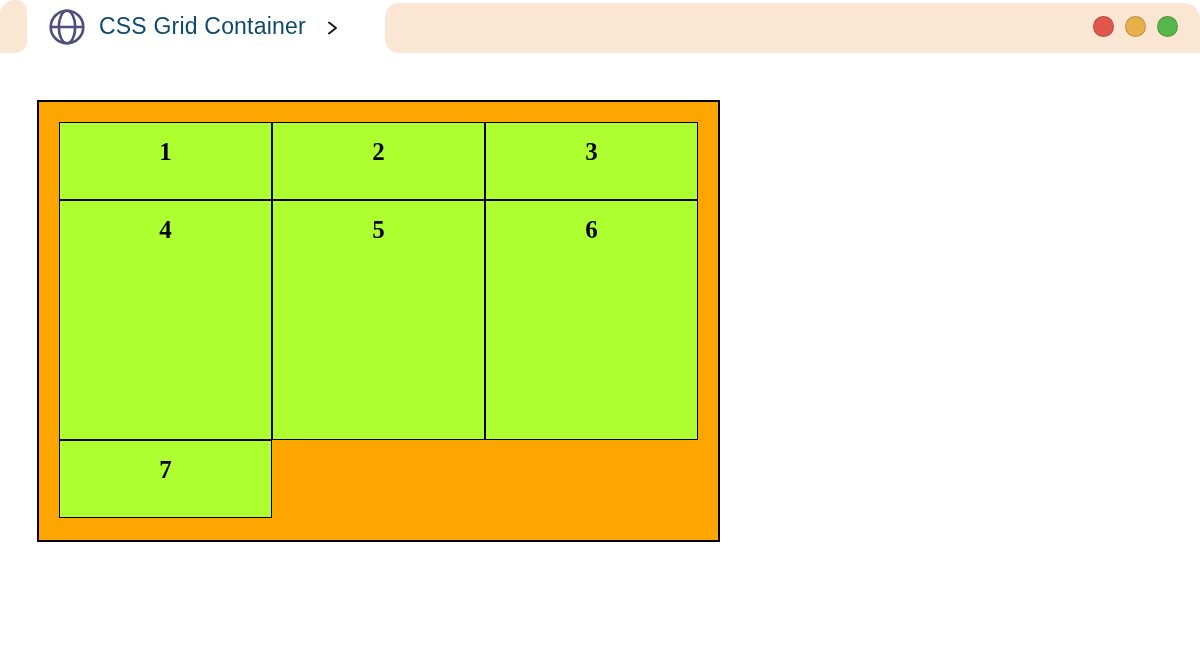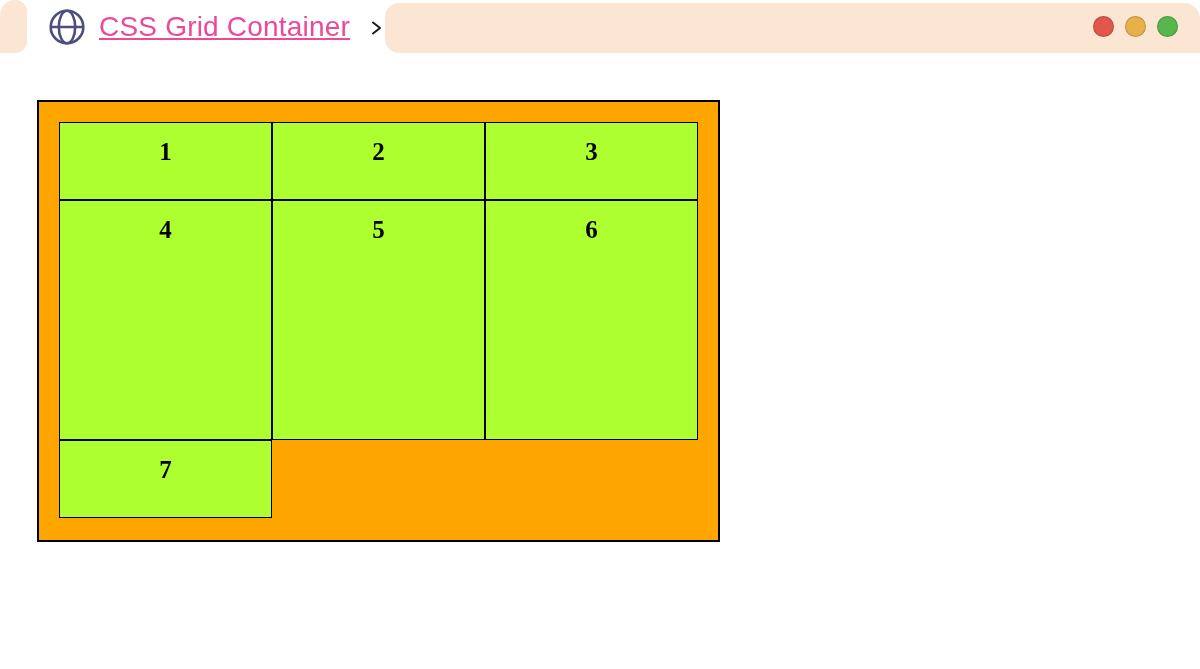--- a/index.html
+++ b/index.html
@@ -39,25 +39,24 @@
     width: 361px; height: 53px;
     box-sizing: border-box;
     display: flex;
     align-items: center;
     gap: 13px;
     padding-left: 24px;
     background: transparent;
     cursor: pointer;
   }
   .tab-title {
-    font-size: 28px;
-    color: #ec4899;
+    font-size: 23px;
+    color: #0c4a6e;
     letter-spacing: 0.2px;
     white-space: nowrap;
-    text-decoration: underline;
   }
   .tab .icon { display: flex; align-items: center; }
   .chevron { margin-left: 3px; margin-top: 2px; }
 
   .lights {
     position: absolute;
     right: 22px; top: 0;
     height: 53px;
     display: flex;
     align-items: center;

